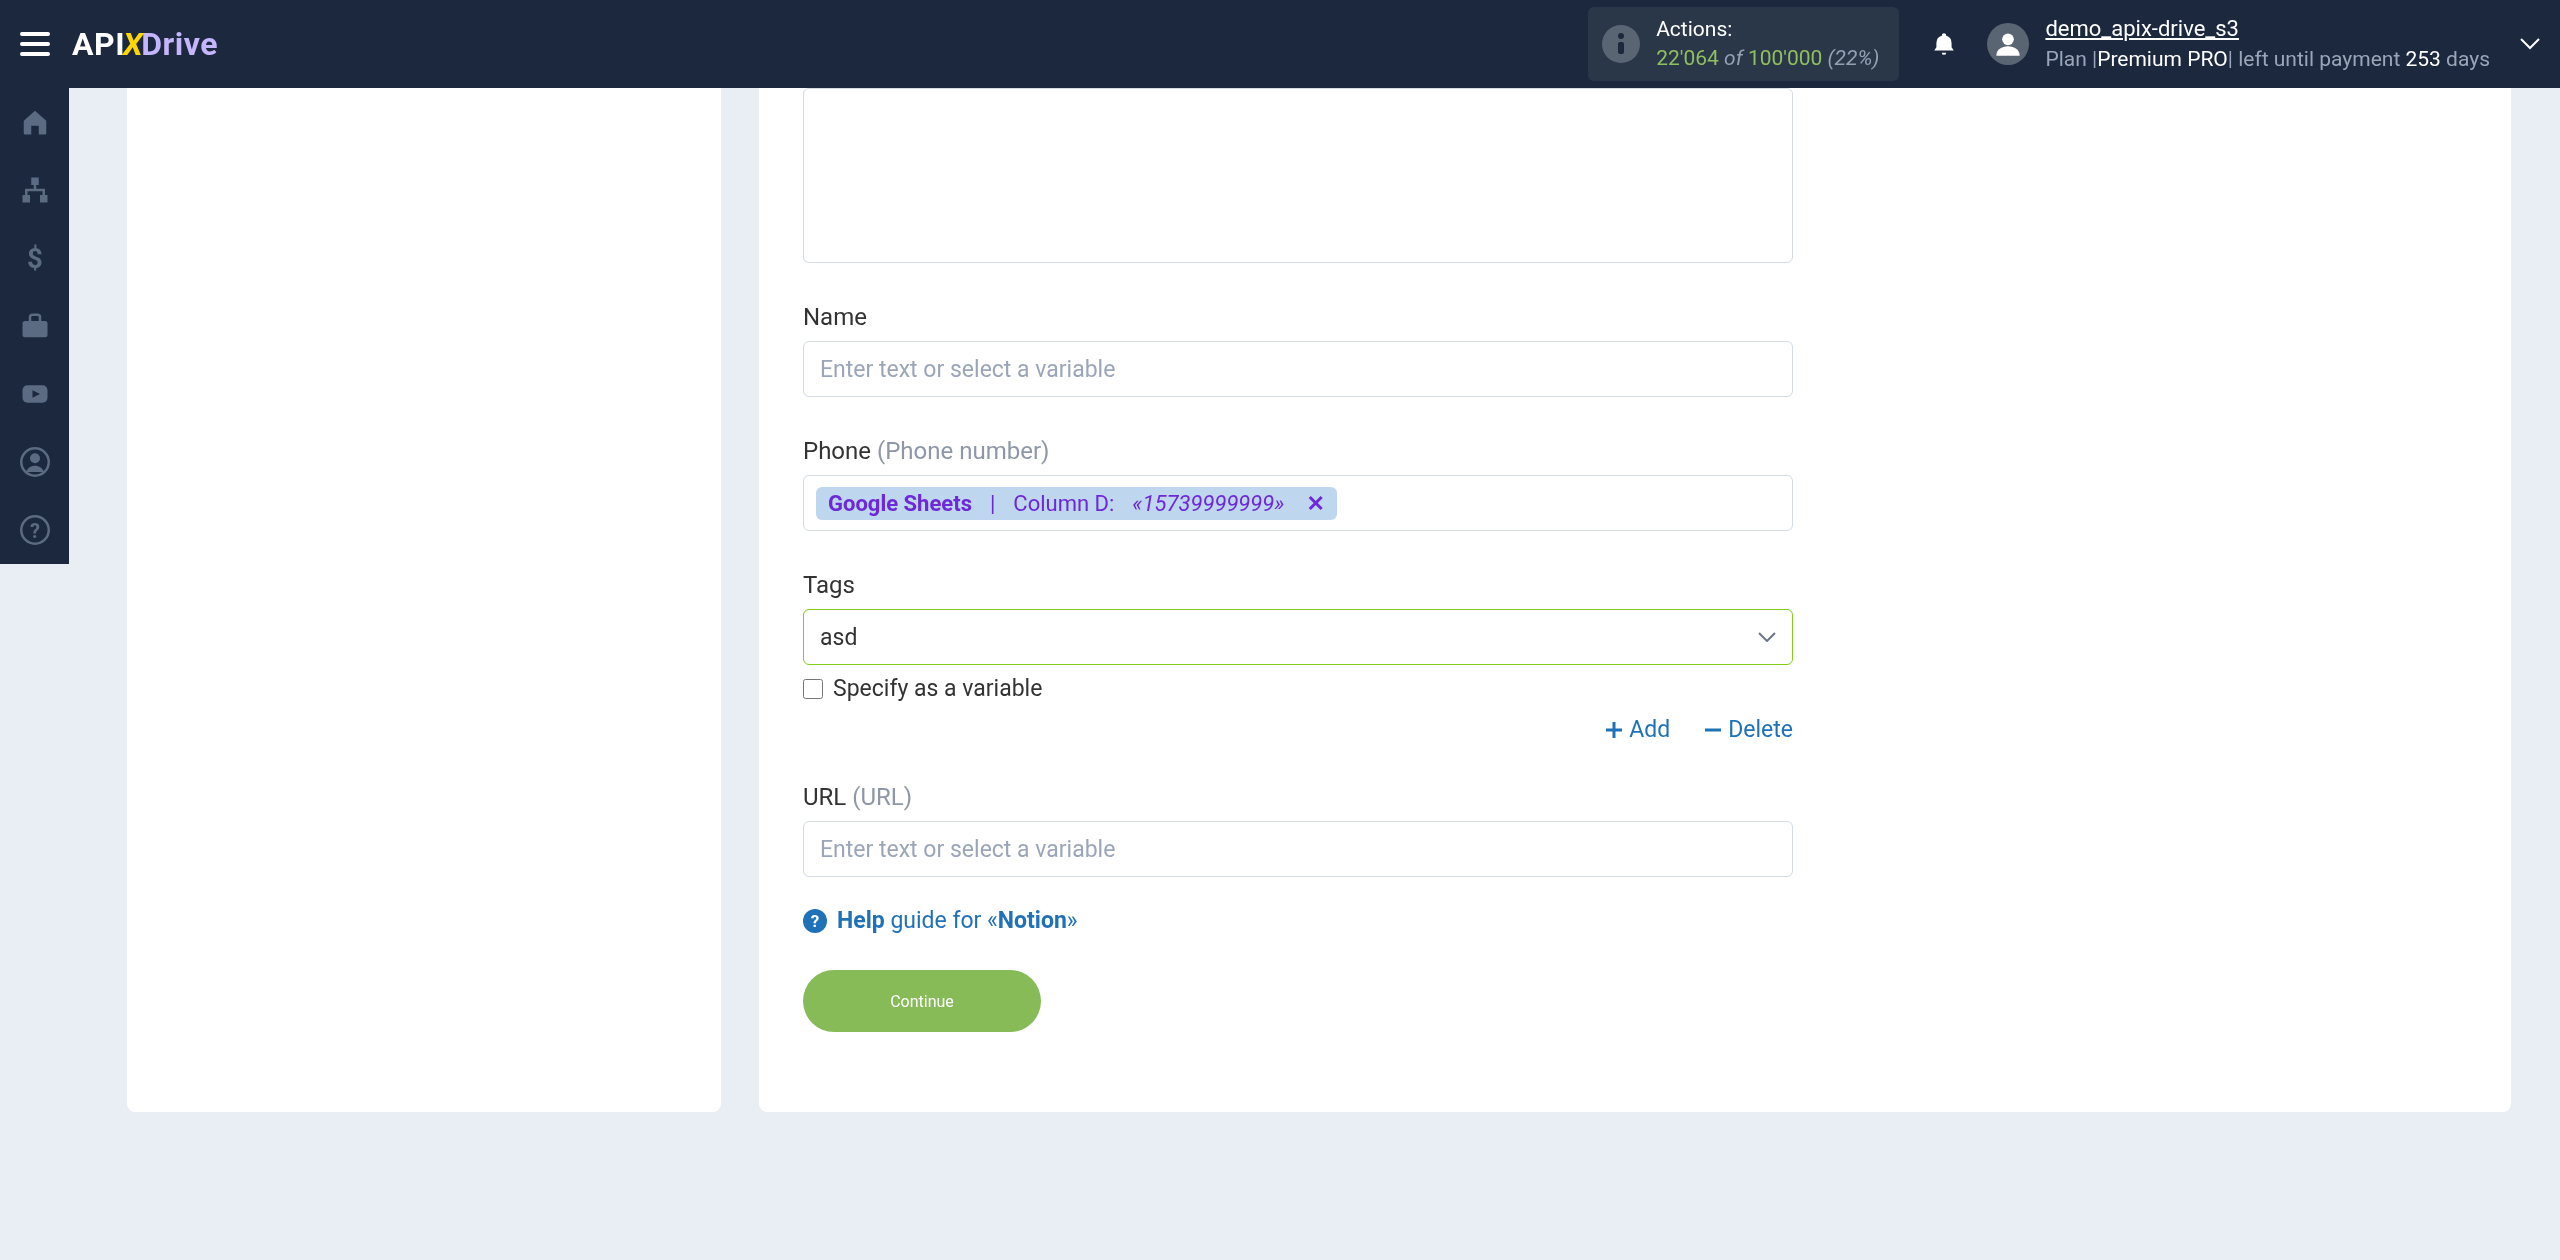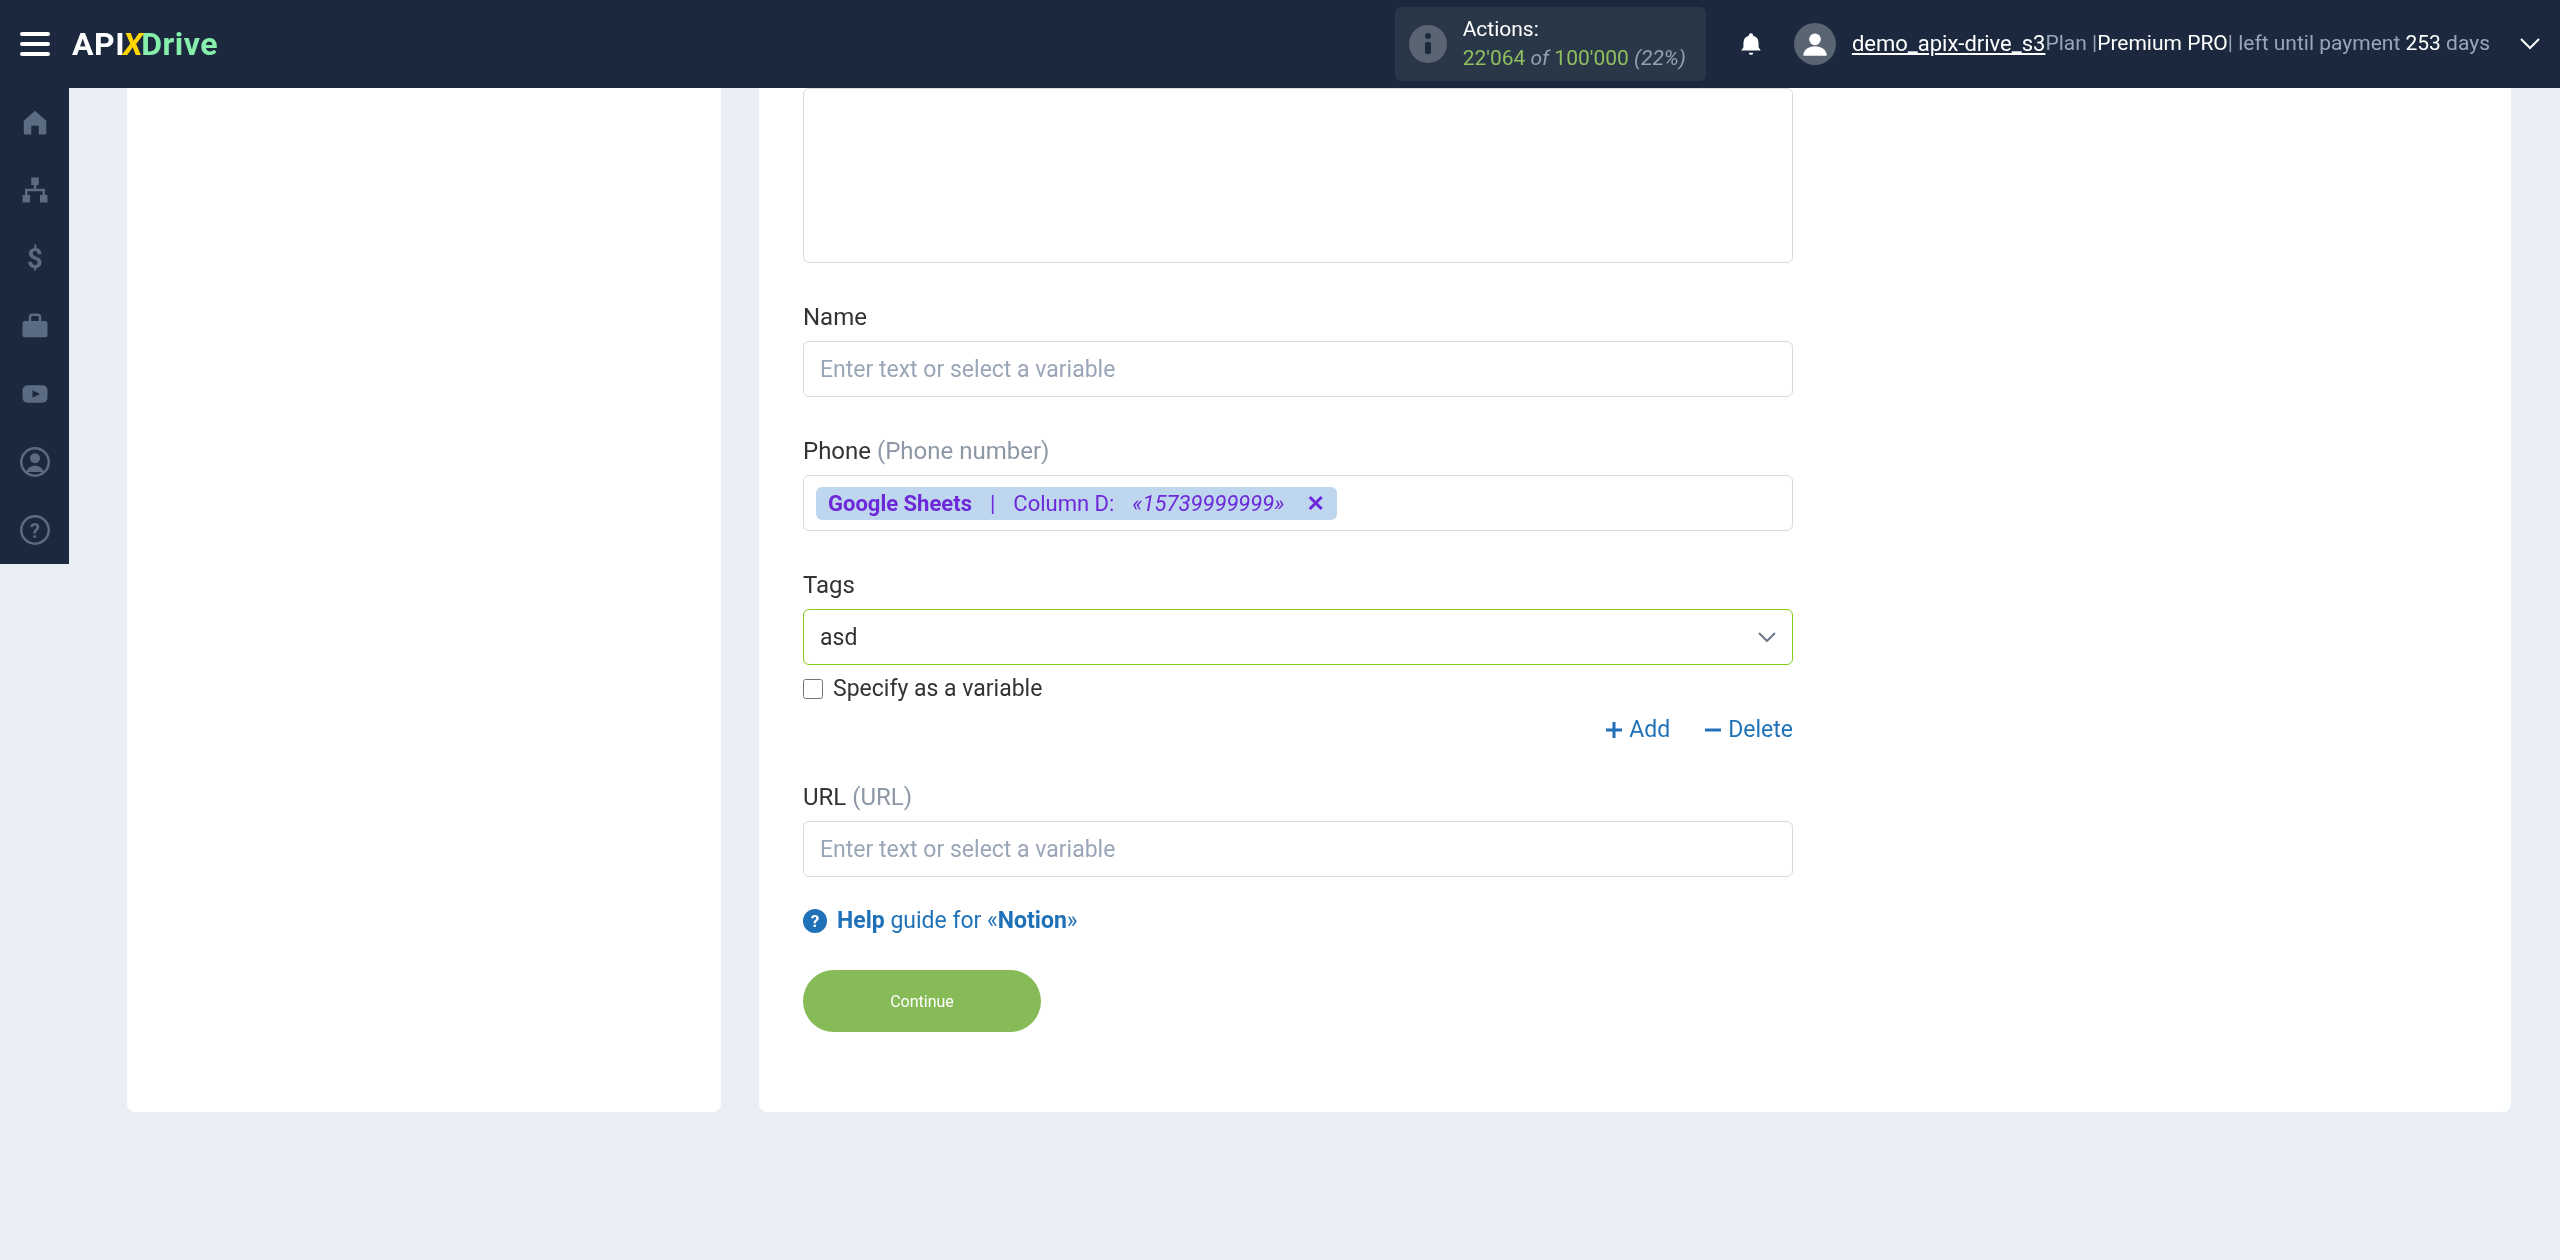--- a/index.html
+++ b/index.html
@@ -5,38 +5,38 @@
 * { margin:0; padding:0; box-sizing:border-box; font-family:-apple-system,BlinkMacSystemFont,"Segoe UI",Roboto,"Helvetica Neue",Arial,sans-serif; }
 body { background:#e8eef4; width:2560px; height:1260px; overflow:hidden; position:relative; }
 
 
 .header{position:fixed;top:0;left:0;right:0;height:88px;background:#1b283d;display:flex;align-items:center;z-index:100;}
 .hamburger{width:69px;height:88px;display:flex;align-items:center;justify-content:center;cursor:pointer;}
 .hamburger svg{width:30px;height:24px;}
 .logo{display:flex;align-items:center;margin-left:3px;font-weight:700;font-size:32px;color:#fff;letter-spacing:.5px;}
 .logo .api{color:#fff;}
 .logo .x{color:#ffd600;font-style:italic;margin:0 -2px;position:relative;display:inline-block;}
-.logo .drive{color:#86efac;font-weight:700;}
+.logo .drive{color:#c4b5fd;font-weight:700;}
 .header-right{margin-left:auto;display:flex;align-items:center;height:100%;}
 .actions-box{background:#2a3749;border-radius:6px;padding:8px 20px 8px 14px;display:flex;align-items:center;gap:16px;margin-right:20px;}
 .info-circle{width:38px;height:38px;border-radius:50%;background:#5a6574;display:flex;align-items:center;justify-content:center;}
 .info-circle svg{width:12px;height:24px;}
 .actions-text{display:flex;flex-direction:column;font-size:21px;line-height:1.4;}
 .actions-label{color:#fff;}
 .actions-values{}
 .actions-curr{color:#8fbf5f;}
 .actions-of{color:#92a0b5;font-style:italic;}
 .actions-total{color:#8fbf5f;}
 .actions-pct{color:#92a0b5;font-style:italic;}
 .bell{width:50px;display:flex;align-items:center;justify-content:center;cursor:pointer;}
 .bell svg{width:26px;height:30px;fill:#fff;}
 .user-box{display:flex;align-items:center;gap:16px;margin-left:18px;margin-right:30px;cursor:pointer;}
 .avatar{width:42px;height:42px;border-radius:50%;background:#5a6574;display:flex;align-items:center;justify-content:center;}
 .avatar svg{width:28px;height:28px;fill:#fff;}
-.user-text{display:flex;flex-direction:row;line-height:1.4;justify-content:center;}
+.user-text{display:flex;flex-direction:column;line-height:1.4;justify-content:center;}
 .user-name{color:#fff;font-size:22px;text-decoration:underline;}
 .user-plan{font-size:21px;color:#9aa6b8;}
 .user-plan .white{color:#fff;}
 .chev-down{margin-right:20px;cursor:pointer;}
 .chev-down svg{width:20px;height:12px;fill:#fff;}
 
 
 .sidebar{position:fixed;top:88px;left:0;width:69px;background:#1b283d;display:flex;flex-direction:column;z-index:50;}
 .side-item{width:69px;height:68px;display:flex;align-items:center;justify-content:center;cursor:pointer;}
 .side-item svg{width:30px;height:30px;fill:#5b6b82;}

